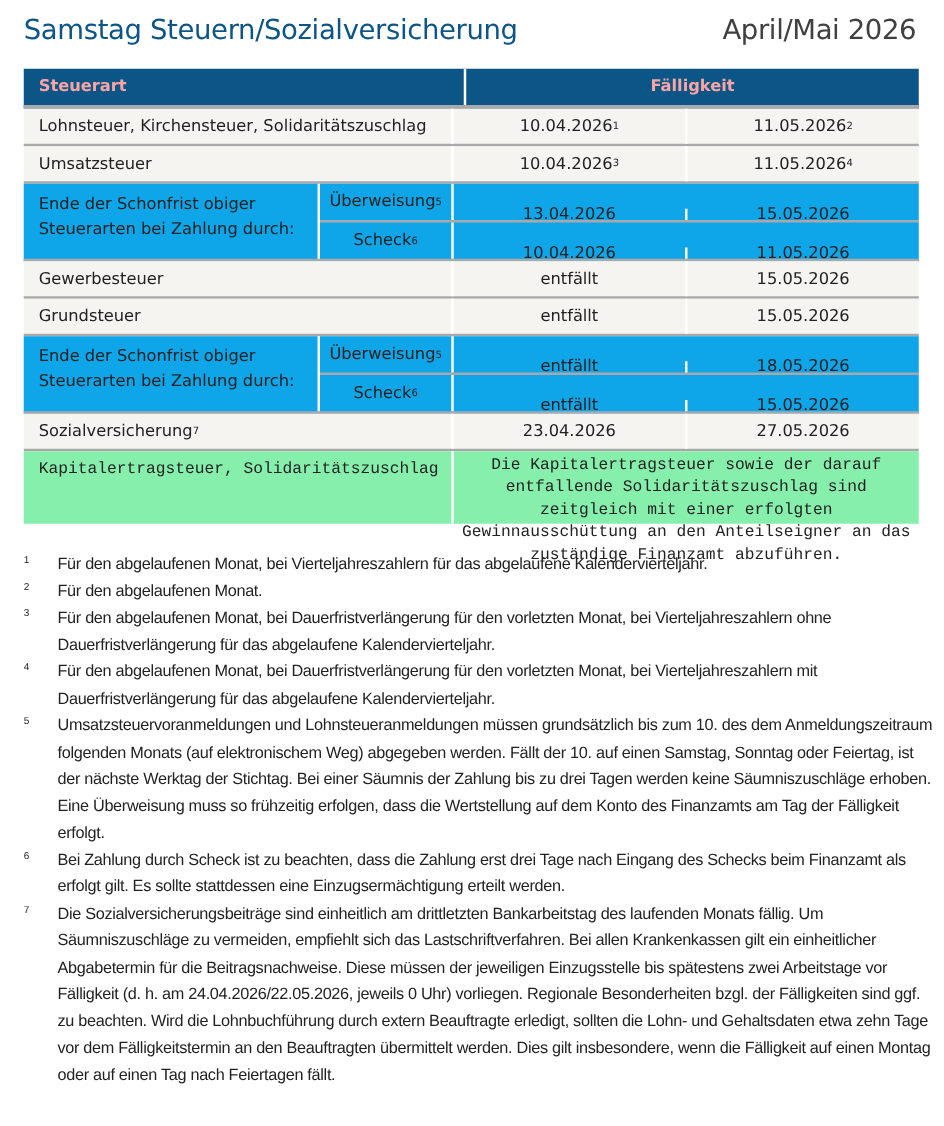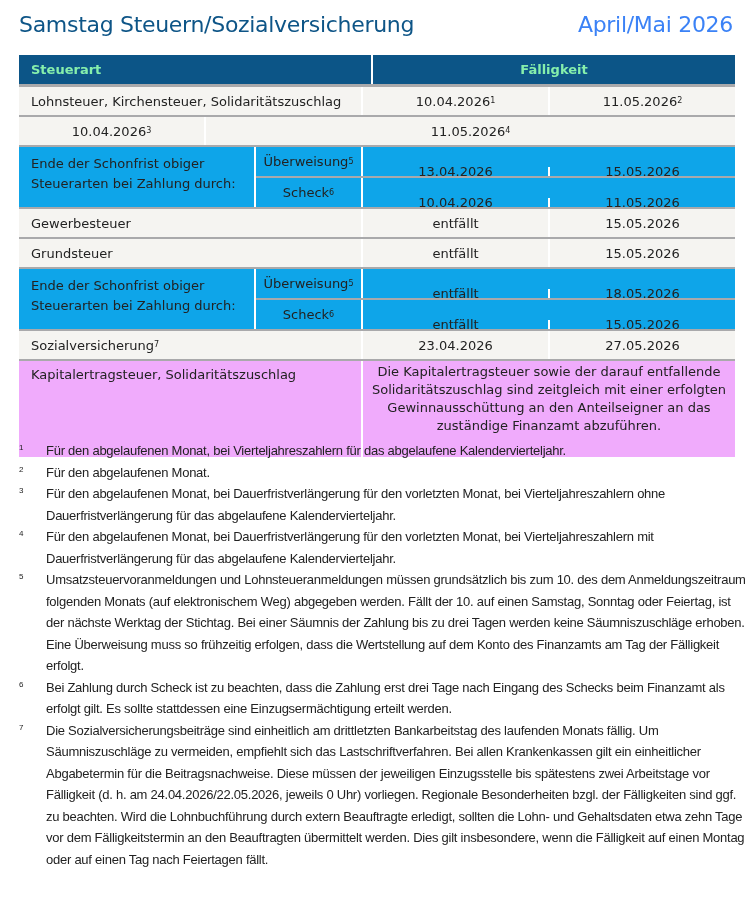--- a/index.html
+++ b/index.html
@@ -1,43 +1,43 @@
 <!DOCTYPE html>
 <html><head>
 <meta charset="utf-8">
 <style>
   html, body { margin: 0; padding: 0; background: #ffffff; }
   body { width: 755px; height: 901px; position: relative; overflow: hidden;
          font-family: "DejaVu Sans", "Liberation Sans", sans-serif; color: #222; }
   .title { position: absolute; top: 12px; left: 19px; font-size: 22px; color: #0e5587; letter-spacing: -0.3px; }
-  .period { position: absolute; top: 12px; right: 22px; font-size: 22px; color: #3b82f6; letter-spacing: -0.3px; }
+  .period { position: absolute; top: 12px; right: 22px; font-size: 22px; color: #404040; letter-spacing: -0.3px; }
 
   .table { position: absolute; left: 19px; top: 55px; width: 716px; }
-  .hdr { display: flex; height: 29px; background: #0c5587; color: #86efac; font-weight: bold; font-size: 13px;
+  .hdr { display: flex; height: 29px; background: #0c5587; color: #fca5a5; font-weight: bold; font-size: 13px;
          border-bottom: 3px solid #a9a9ab; }
   .hdr .c1 { width: 340px; padding-left: 12px; display: flex; align-items: center; border-right: 2px solid #fff; }
   .hdr .c2 { flex: 1; display: flex; align-items: center; justify-content: center; }
 
   .row { display: flex; background: #f5f4f1; border-bottom: 2px solid #a9a9ab; font-size: 13px; }
   .row .label { width: 330px; padding-left: 12px; display: flex; align-items: center; border-right: 2px solid #fff; }
   .row .d { width: 185px; display: flex; align-items: center; justify-content: center; border-right: 2px solid #fff; }
   .row .d:last-child { border-right: none; flex: 1; }
   .row.h28 { height: 28px; }
   sup { font-size: 8px; vertical-align: super; line-height: 0; }
 
   .grp { display: flex; background: #0ea5e9; border-bottom: 2px solid #a9a9ab; font-size: 13px; }
   .grp .glabel { width: 223px; padding-left: 12px; padding-top: 7px; line-height: 20px; border-right: 2px solid #fff; }
   .grp .sub { flex: 1; display: flex; flex-direction: column; }
   .grp .srow { display: flex; height: 29px; }
   .grp .srow:first-child { border-bottom: 2px solid #a9a9ab; }
   .grp .sname { width: 105px; display: flex; align-items: center; justify-content: center; border-right: 2px solid #fff; }
   .grp .sd { width: 185px; display: flex; align-items: center; justify-content: center; border-right: 2px solid #fff; margin-top: 20px; }
   .grp .sd:last-child { flex: 1; border-right: none; }
 
-  .kap { display: flex; background: #f0abfc; font-size: 13px; height: 96px; }
+  .kap { display: flex; background: #86efac; font-size: 13px; height: 58px; font-family: Liberation Mono, monospace; }
   .kap .label { width: 330px; padding-left: 12px; padding-top: 6px; border-right: 2px solid #fff; }
   .kap .txt { flex: 1; text-align: center; line-height: 18px; padding-top: 2px; }
 
   .notes { position: absolute; left: 19px; top: 440px; width: 730px; font-size: 13px; line-height: 21.5px;
            font-family: "Liberation Sans", sans-serif; letter-spacing: -0.25px; color: #222; }
   .note { display: flex; }
   .note .n { width: 27px; font-size: 8px; line-height: 16px; }
   .note .t { flex: 1; }
 </style>
 </head>
@@ -58,20 +58,21 @@
         <span>10.04.2026</span>
         <sup>1</sup>
       </div>
     <div class="d">
         <span>11.05.2026</span>
         <sup>2</sup>
       </div>
   </div>
 
   <div class="row h28">
+    <div class="label">Umsatzsteuer</div>
     <div class="d">
         <span>10.04.2026</span>
         <sup>3</sup>
       </div>
     <div class="d">
         <span>11.05.2026</span>
         <sup>4</sup>
       </div>
   </div>
 

